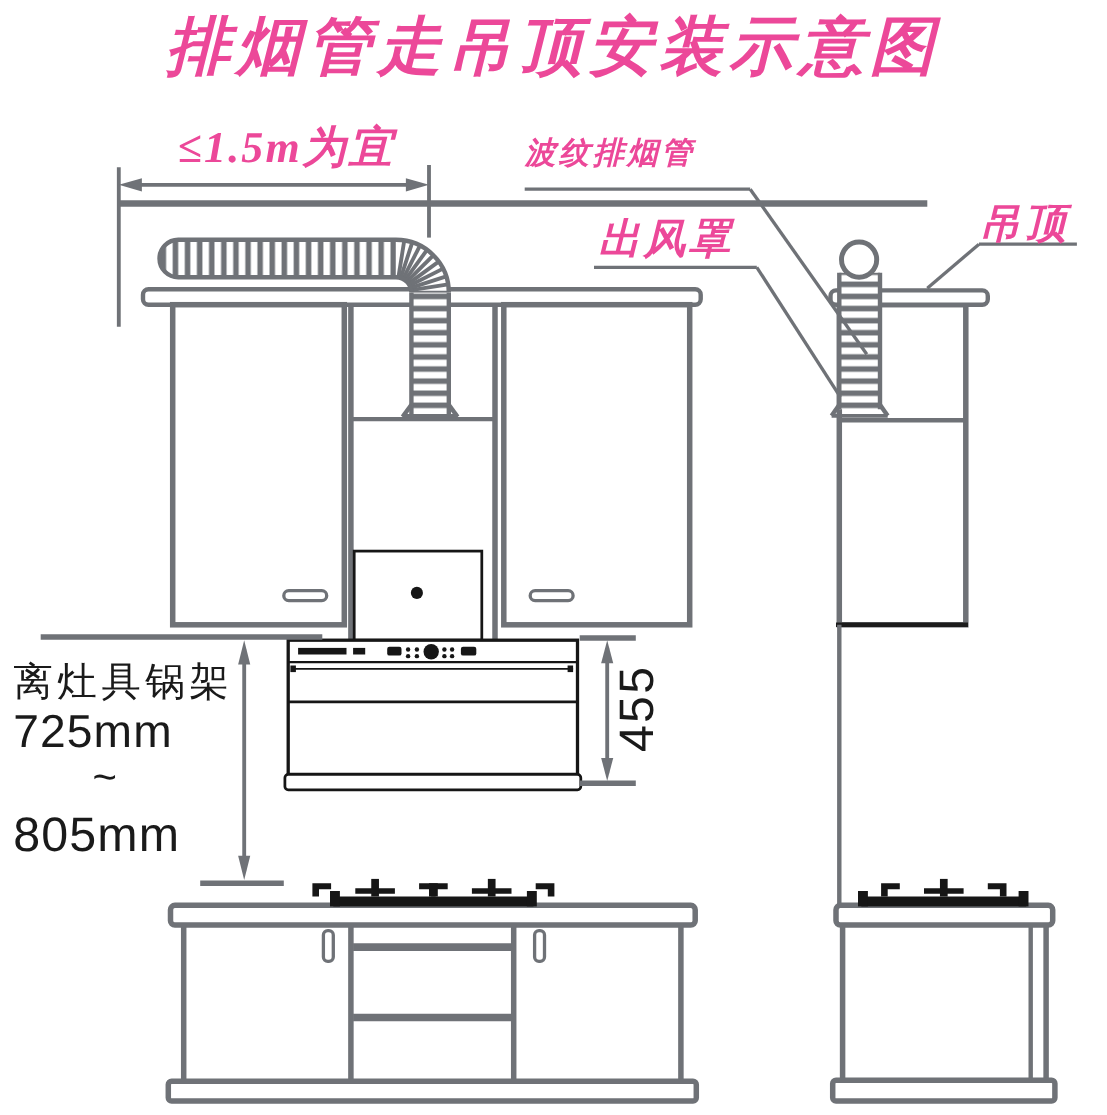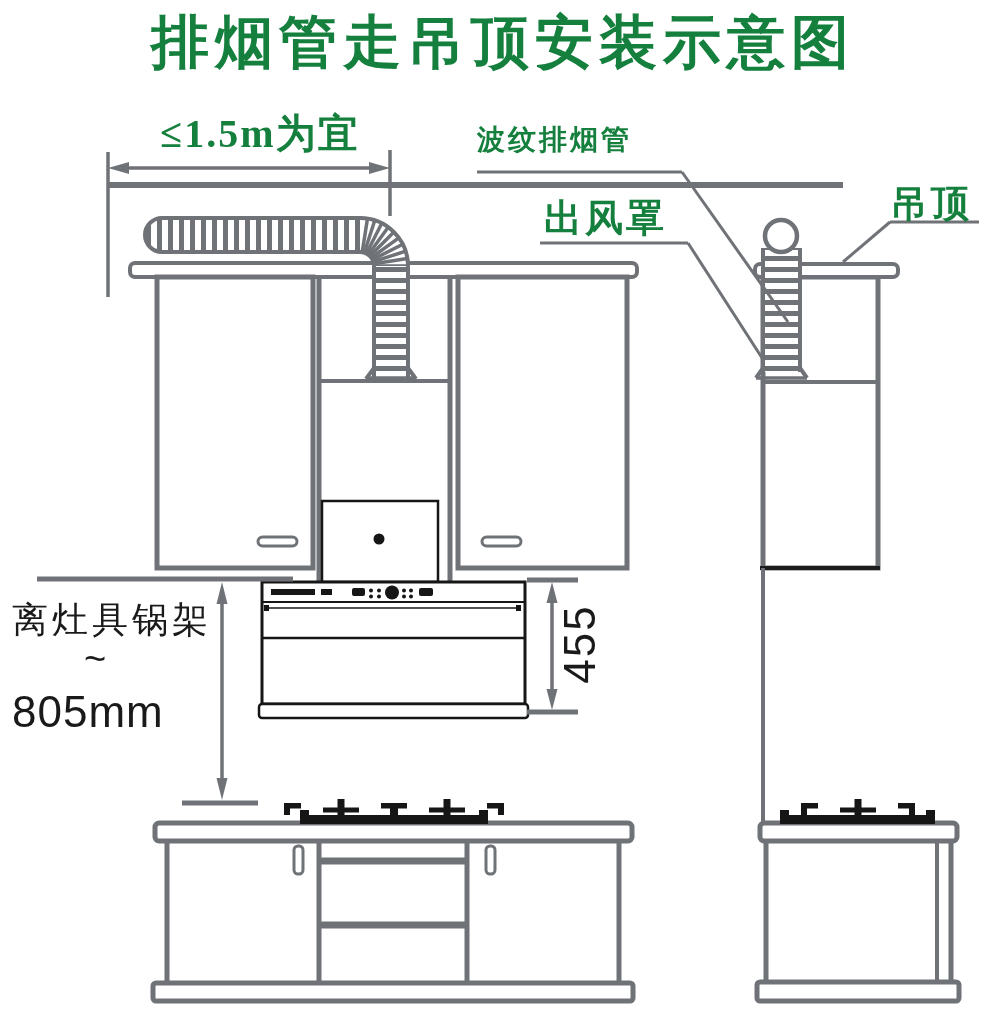--- a/index.html
+++ b/index.html
@@ -1,20 +1,20 @@
 <!DOCTYPE html>
 <html><head>
 <meta charset="utf-8">
 <style>
   html,body{margin:0;padding:0;background:#fff;}
   .stage{position:relative;width:1006px;height:1014px;background:#fff;overflow:hidden;
          font-family:"Liberation Sans","DejaVu Sans",sans-serif;}
   .stage svg{position:absolute;left:0;top:0;}
   .t{position:absolute;white-space:nowrap;line-height:1;}
-  .gray{color:#15803d;}
+  .gray{color:#ec4899;font-style:italic;}
   .ink{color:#1a1a1a;}
   .serif{font-family:"Liberation Serif","DejaVu Serif",serif;}
   .title{left:0;top:14px;width:1006px;text-align:center;font-size:58px;font-weight:600;letter-spacing:6px;}
   .dim15{left:120px;top:114px;width:280px;text-align:center;font-size:40px;font-weight:600;letter-spacing:2px;}
   .callout{font-weight:700;letter-spacing:3px;}
   .bowen{left:477px;top:126px;font-size:28px;}
   .chufeng{left:544px;top:199px;font-size:38px;}
   .diaoding{left:890px;top:184px;font-size:38px;}
   .leftblock{left:12px;top:602px;}
   .lb1{font-size:36px;letter-spacing:4px;}
@@ -220,20 +220,21 @@
   <div class="t title serif gray">排烟管走吊顶安装示意图</div>
 
   <div class="t dim15 serif gray">≤1.5m为宜</div>
 
   <div class="t callout bowen serif gray">波纹排烟管</div>
   <div class="t callout chufeng serif gray">出风罩</div>
   <div class="t callout diaoding serif gray">吊顶</div>
 
   <div class="t leftblock ink">
     <div class="lb1 serif">离灶具锅架</div>
+    <div class="lb2">725mm</div>
     <div class="lbt">~</div>
     <div class="lb3">805mm</div>
   </div>
 
 
   <div class="t h455 ink">455</div>
 
 </div>
 
 </body></html>

